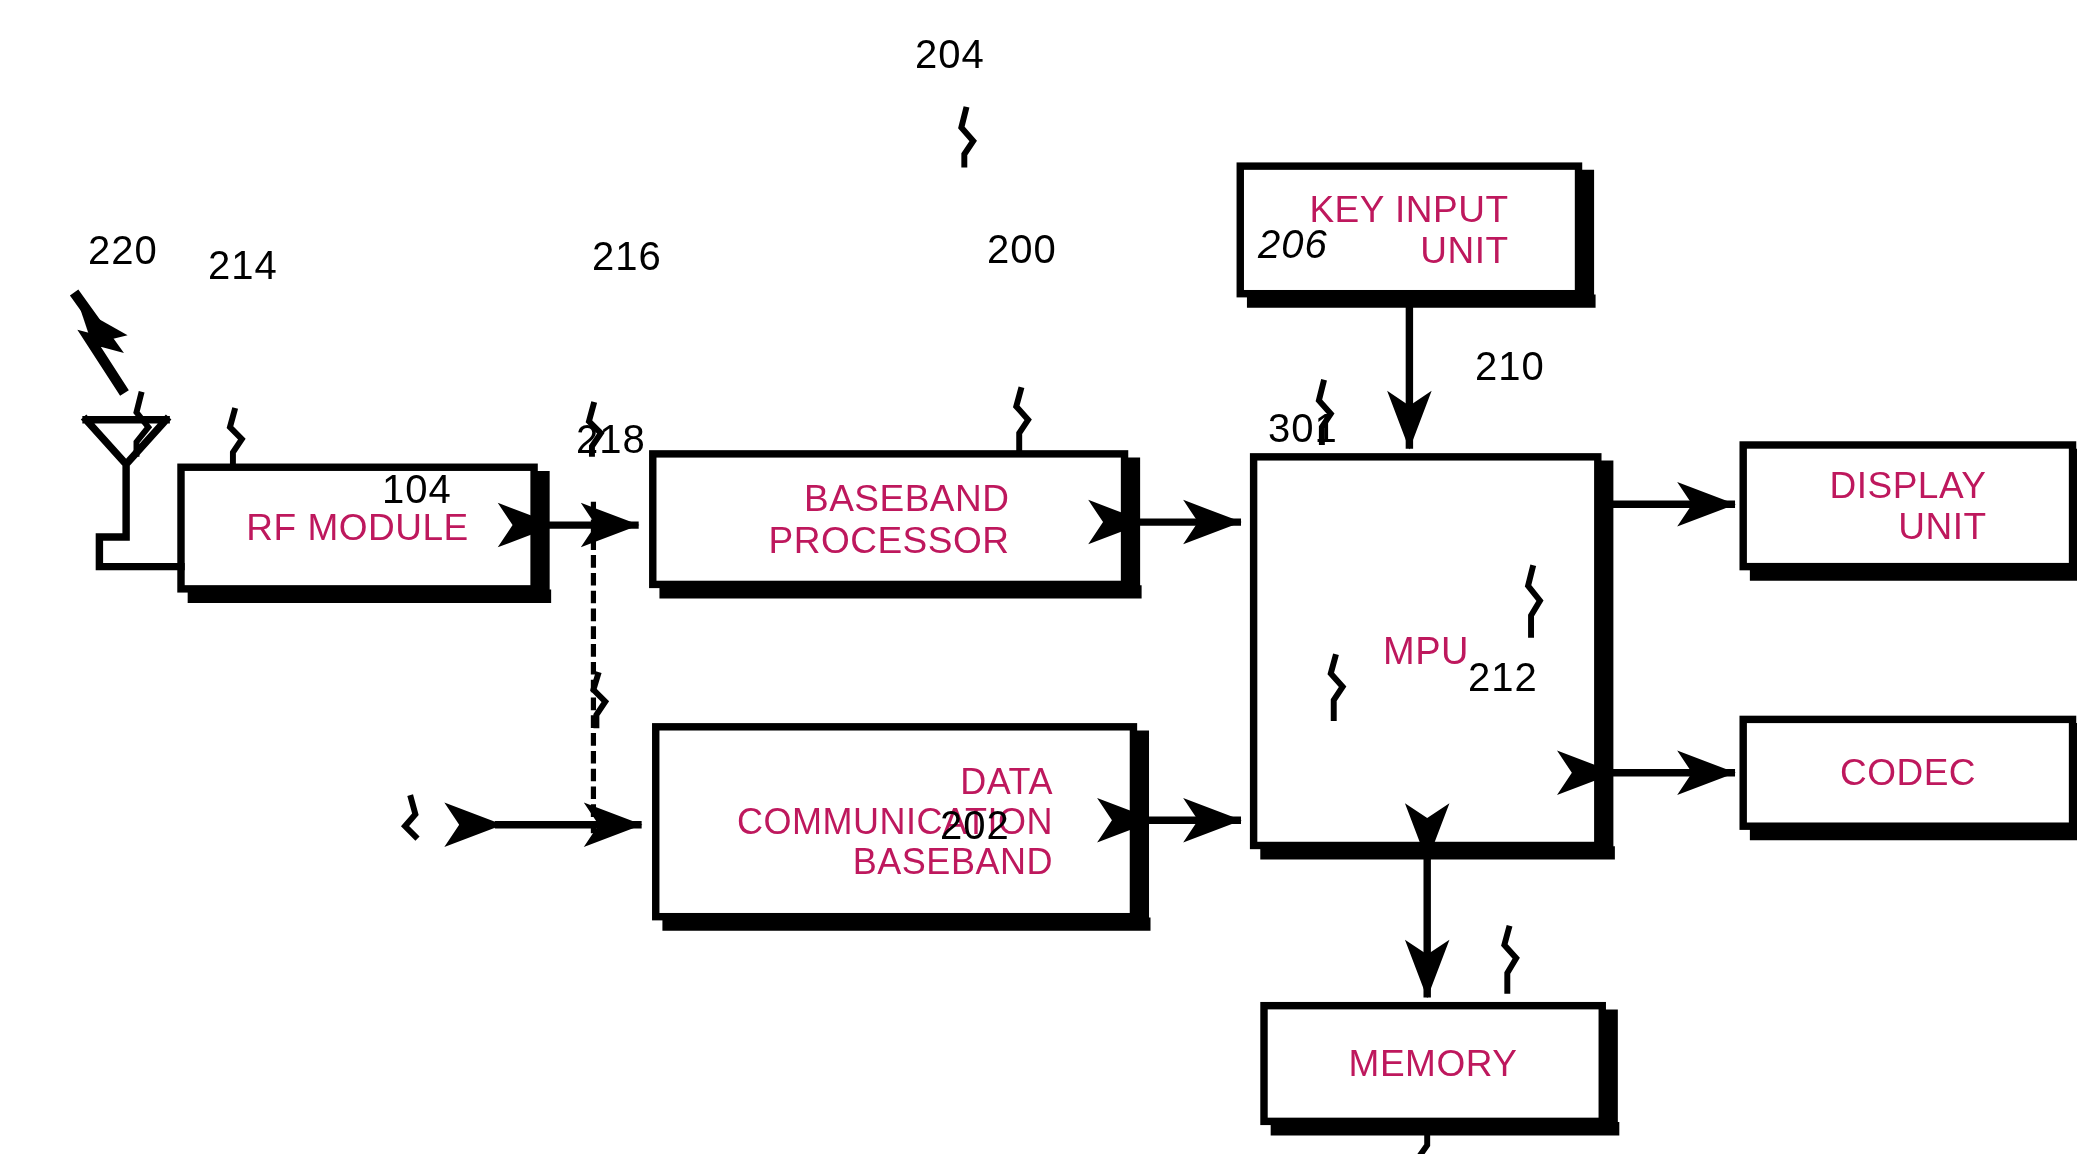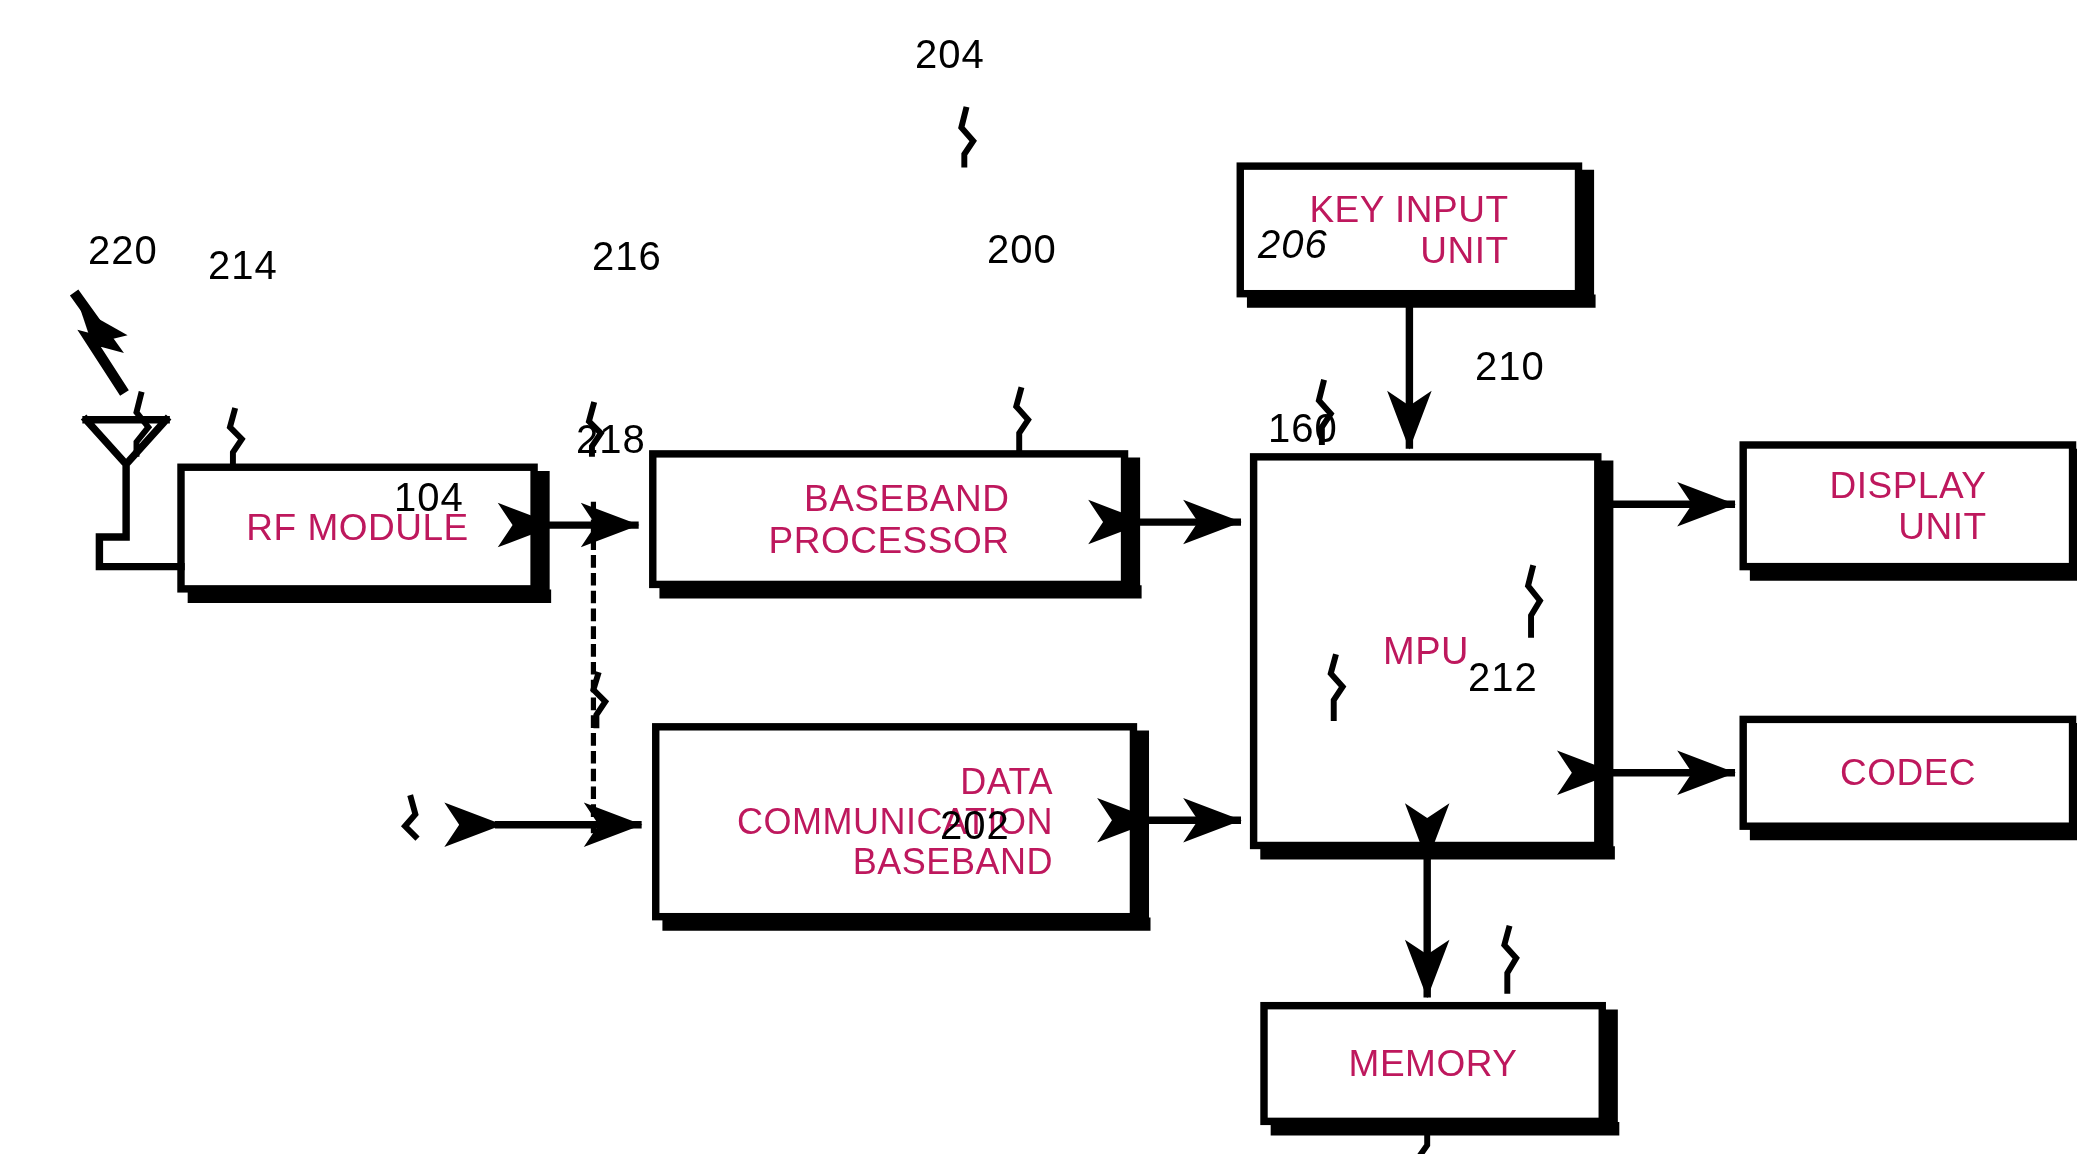--- a/index.html
+++ b/index.html
@@ -189,22 +189,22 @@
   <div class="blk-label" style="left:1743px; top:445px; width:330px; height:122px; font-size:37px; white-space:pre-line;">DISPLAY
 UNIT</div>
 
   <div class="blk-label" style="left:1743px; top:719px; width:330px; height:107px; font-size:37px;">CODEC</div>
 
 
   <div class="ref-num" style="left:88px;   top:228px;">220</div>
   <div class="ref-num" style="left:208px;  top:243px;">214</div>
   <div class="ref-num" style="left:572px;  top:234px;margin-left:20px;">216</div>
   <div class="ref-num" style="left:576px;  top:417px;">218</div>
-  <div class="ref-num" style="left:394px;  top:467px;margin-top:8px;">104</div>
+  <div class="ref-num" style="left:382px;  top:467px;">104</div>
   <div class="ref-num" style="left:915px;  top:32px;">204</div>
   <div class="ref-num" style="left:987px;  top:227px;">200</div>
   <div class="ref-num" style="left:940px;  top:803px;">202</div>
   <div class="ref-num" style="left:1258px; top:222px;font-style:italic;">206</div>
-  <div class="ref-num" style="left:1268px; top:406px;">160</div>
+  <div class="ref-num" style="left:1268px; top:406px;">301</div>
   <div class="ref-num" style="left:1475px; top:344px;">210</div>
   <div class="ref-num" style="left:1468px; top:655px;">212</div>
 
 </div>
 
 </body></html>

